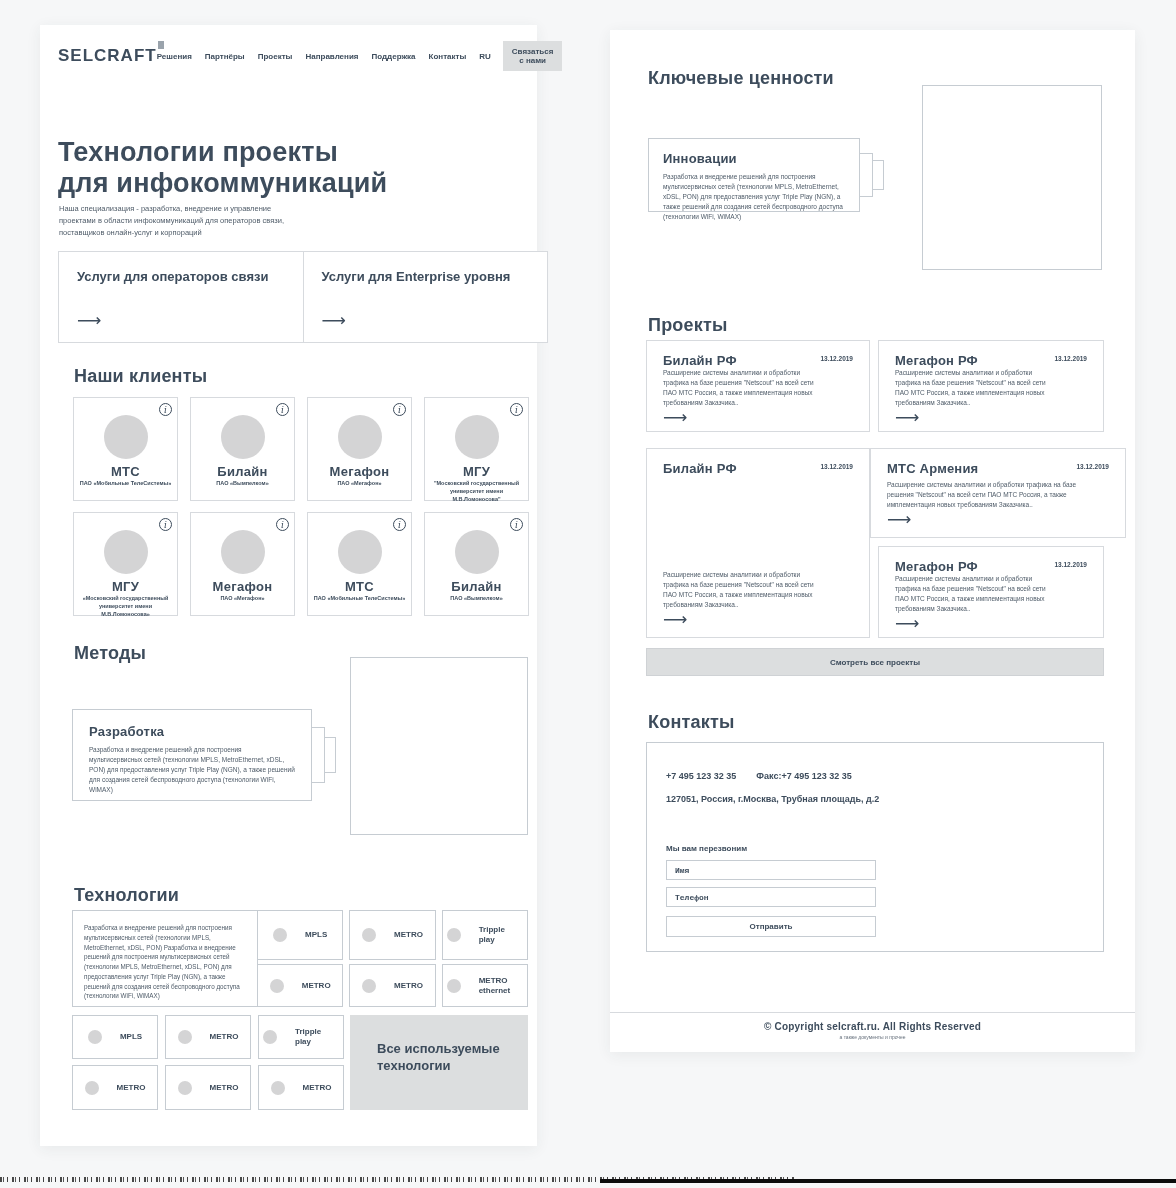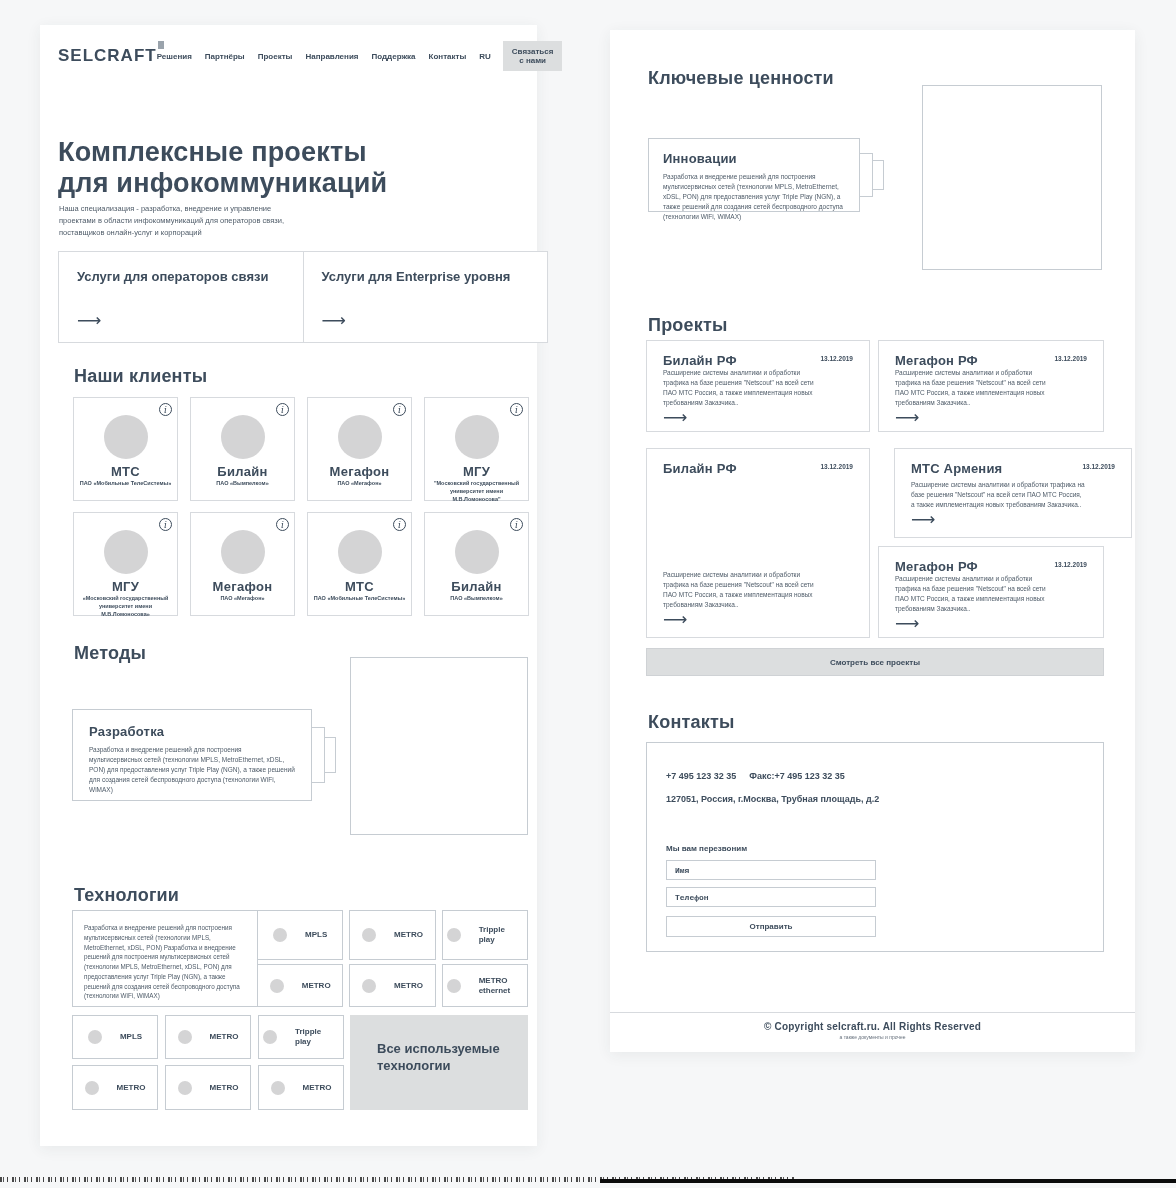--- a/index.html
+++ b/index.html
@@ -76,21 +76,21 @@
   .p-card{position:absolute;border:1px solid var(--line);background:#fff;padding:12px 16px 9px;display:flex;flex-direction:column}
   .p-head{display:flex;align-items:flex-start}
   .p-title{font-size:13px;font-weight:bold;letter-spacing:.2px}
   .p-date{margin-left:auto;font-size:6.5px;font-weight:bold;padding-top:2px}
   .p-desc{margin-top:auto;font-size:6.5px;line-height:1.55;color:var(--ink-soft);padding-right:30px}
   .p-card .arrow{margin-top:1px}
   .view-all{position:absolute;left:36px;top:618px;width:458px;height:28px;background:var(--gray-fill);border:1px solid #cfd2d5;font-family:inherit;font-size:8px;font-weight:bold;color:var(--ink);cursor:pointer}
 
   
   .contact-box{position:absolute;left:36px;top:712px;width:458px;height:210px;border:1px solid var(--line-dark);background:#fff}
-  .contact-line{margin:28px 0 0 19px;font-size:9px;font-weight:bold;display:flex;gap:13px}
+  .contact-line{margin:28px 0 0 19px;font-size:9px;font-weight:bold;display:flex;gap:20px}
   .contact-addr{margin:13px 0 0 19px;font-size:9px;font-weight:bold}
   .form-title{margin:40px 0 0 19px;font-size:8px;font-weight:bold}
   .form-input{display:block;margin:7px 12px 0 19px;width:210px;height:20px;border:1px solid var(--line-dark);font-family:Liberation Mono, monospace;font-size:8px;font-weight:bold;color:var(--ink);padding:0 8px;background:#fff}
   .form-input::placeholder{color:var(--ink);opacity:1;font-weight:bold}
   .form-submit{display:block;margin:9px 0 0 19px;width:210px;height:21px;border:1px solid var(--line-dark);background:#fff;font-family:inherit;font-size:8px;font-weight:bold;color:var(--ink);cursor:pointer}
 
   
   .footer{position:absolute;left:0;right:0;top:982px;height:40px;border-top:1px solid var(--line);text-align:center;background:#fff}
   .copyright{font-size:10px;font-weight:bold;margin-top:8px;letter-spacing:.2px}
   .footer-sub{font-size:5px;color:#66707c;margin-top:2px}
@@ -121,21 +121,21 @@
         <a href="#" class="nav-item">Поддержка</a>
 
         <a href="#" class="nav-item">Контакты</a>
 
         <a href="#" class="nav-item">RU</a>
       </nav>
     <button class="cta">Связаться с нами</button>
   </header>
 
   <h1 class="hero-title">
-    <span>Комплексные проекты</span><br>
+    <span>Технологии проекты</span><br>
     <span>для инфокоммуникаций</span>
   </h1>
   <p class="hero-sub">Наша специализация - разработка, внедрение и управление проектами в области инфокоммуникаций для операторов связи, поставщиков онлайн-услуг и корпораций</p>
 
   <div class="services">
 
       <div class="service-cell">
         <div class="service-title">Услуги для операторов связи</div>
         <span class="arrow">⟶</span>
       </div>
@@ -318,21 +318,21 @@
     <span class="arrow">⟶</span>
   </div>
   <div class="p-card" style="left:36px;top:418px;width:224px;height:190px">
     <div class="p-head">
       <span class="p-title">Билайн РФ</span>
       <span class="p-date">13.12.2019</span>
     </div>
     <p class="p-desc">Расширение системы аналитики и обработки трафика на базе решения "Netscout" на всей сети ПАО МТС Россия, а также имплементация новых требованиям Заказчика..</p>
     <span class="arrow">⟶</span>
   </div>
-  <div class="p-card" style="left:284px;top:418px;width:238px;height:90px">
+  <div class="p-card" style="left:260px;top:418px;width:256px;height:90px">
     <div class="p-head">
       <span class="p-title">МТС Армения</span>
       <span class="p-date">13.12.2019</span>
     </div>
     <p class="p-desc">Расширение системы аналитики и обработки трафика на базе решения "Netscout" на всей сети ПАО МТС Россия, а также имплементация новых требованиям Заказчика..</p>
     <span class="arrow">⟶</span>
   </div>
   <div class="p-card" style="left:268px;top:516px;width:226px;height:92px">
     <div class="p-head">
       <span class="p-title">Мегафон РФ</span>

